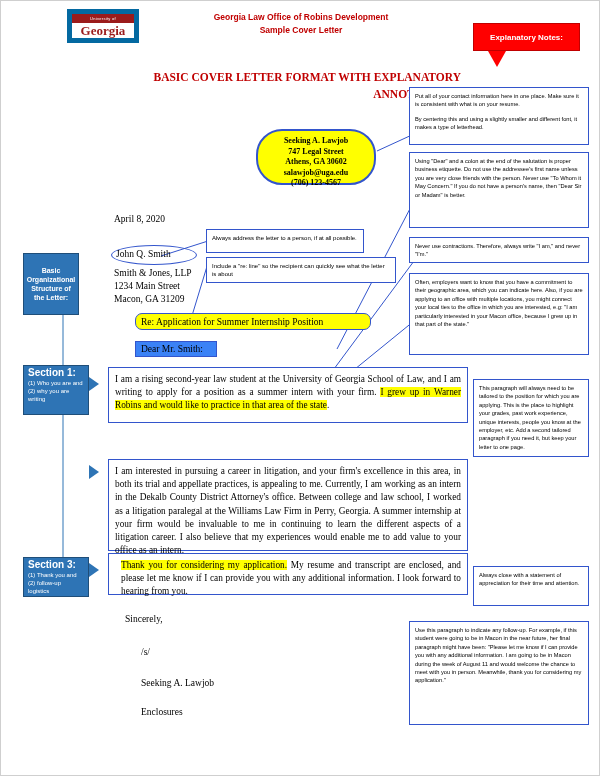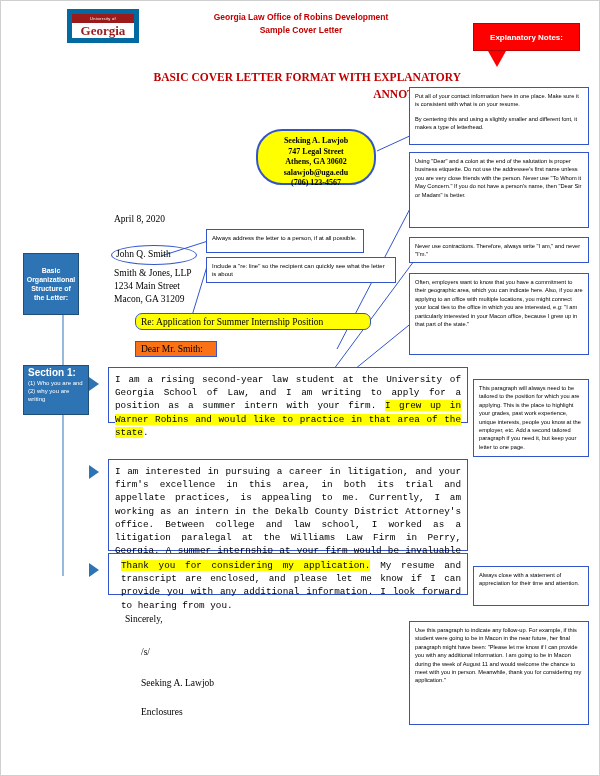--- a/index.html
+++ b/index.html
@@ -168,21 +168,21 @@
     font-size: 9.5px;
     line-height: 13px;
     color: #000;
   }
   .hl { background: #ffff00; }
   .para-box {
     position: absolute;
     border: 1px solid #3355cc;
     box-sizing: border-box;
     padding: 5px 6px;
-    font-family: Liberation Mono, monospace;
+    font-family: Liberation Serif, serif;
     font-size: 9.3px;
     line-height: 13.2px;
     text-align: justify;
     color: #000;
     background: #fff;
   }
   
   .addr-bubble {
     position: absolute;
     left: 255px;
@@ -223,21 +223,21 @@
     background: #ffff00;
     box-sizing: border-box;
     font-family: "Liberation Serif", serif;
     font-size: 9.5px;
     padding: 3px 5px;
     color: #000;
   }
   .dear-box {
     position: absolute;
     border: 1px solid #3355cc;
-    background: #f97316;
+    background: #3b82f6;
     box-sizing: border-box;
     font-family: "Liberation Serif", serif;
     font-size: 9.5px;
     padding: 2px 5px;
     color: #000;
   }
   svg.conn {
     position: absolute;
     left: 0; top: 0;
     width: 600px;
@@ -305,20 +305,24 @@
   </div>
 
   <div class="sec" style="left:22px; top:364px; width:66px; height:50px;">
     <span class="t">Section 1:</span>
     <span>(1) Who you are and (2) why you are writing</span>
   </div>
   <div class="arrow-right" style="left:88px; top:376px;"></div>
 
   <div class="arrow-right" style="left:88px; top:464px;"></div>
 
+  <div class="sec" style="left:22px; top:556px; width:66px; height:40px;">
+    <span class="t">Section 3:</span>
+    <span>(1) Thank you and (2) follow-up logistics</span>
+  </div>
   <div class="arrow-right" style="left:88px; top:562px;"></div>
 
   <div class="addr-bubble">
     <div>Seeking A. Lawjob</div>
     <div>747 Legal Street</div>
     <div>Athens, GA 30602</div>
     <div>salawjob@uga.edu</div>
     <div>(706) 123-4567</div>
   </div>
 

